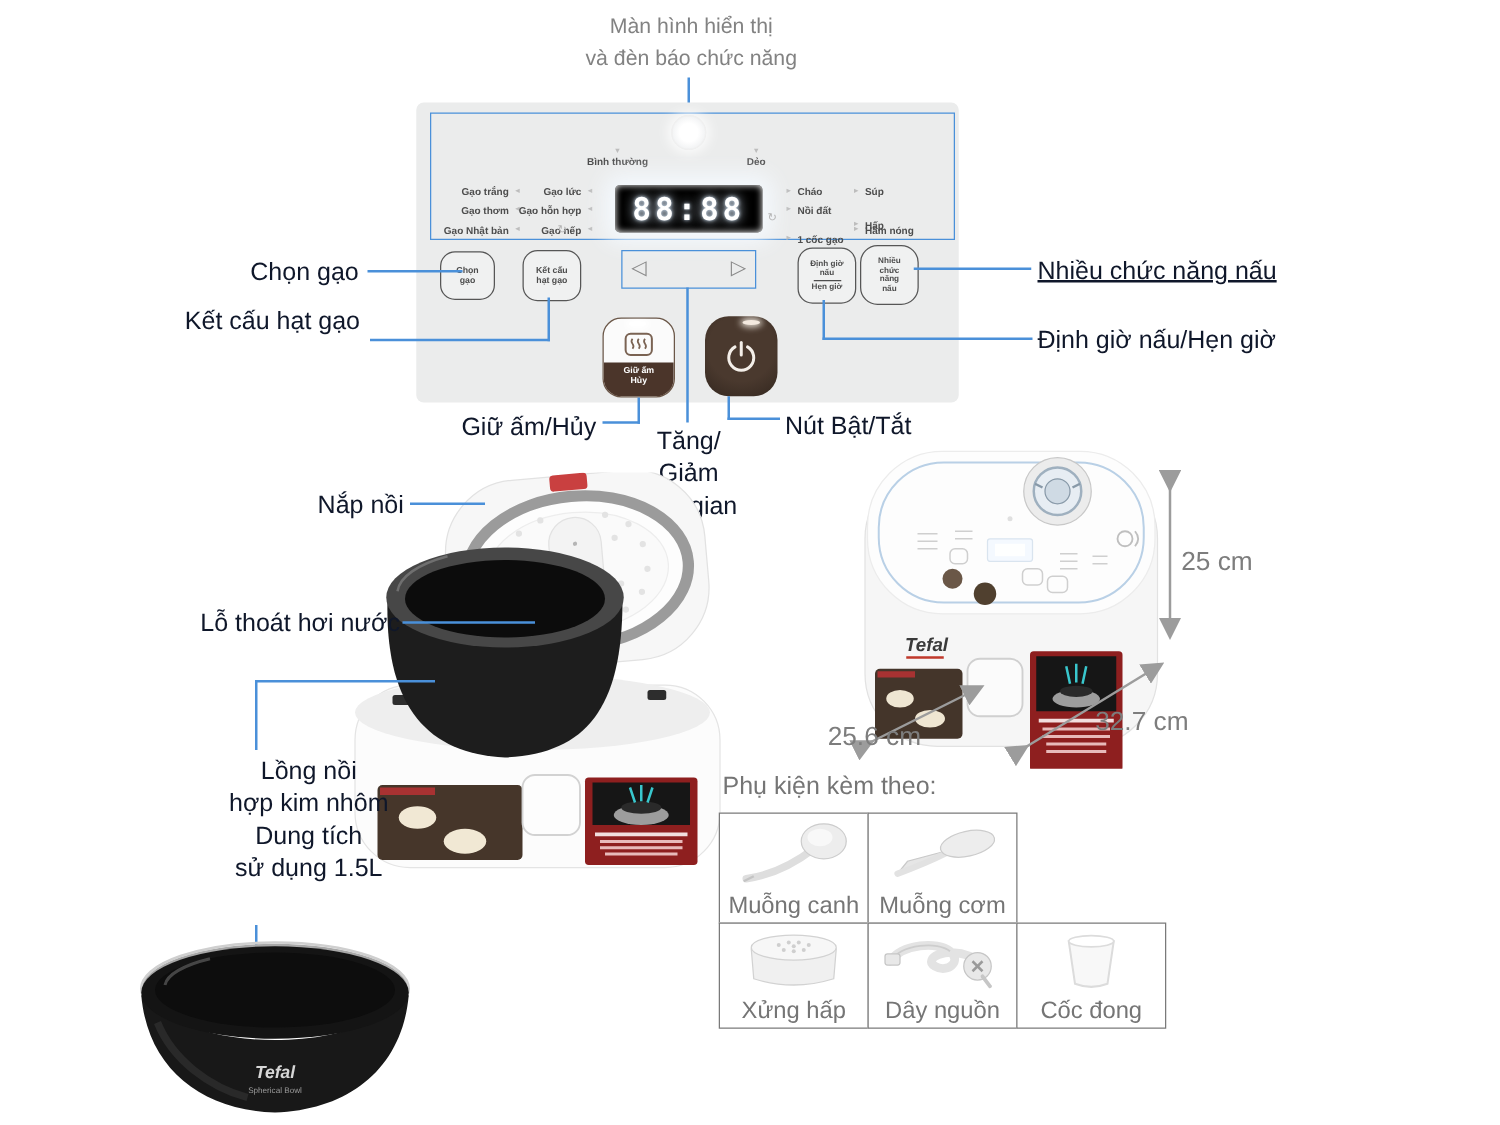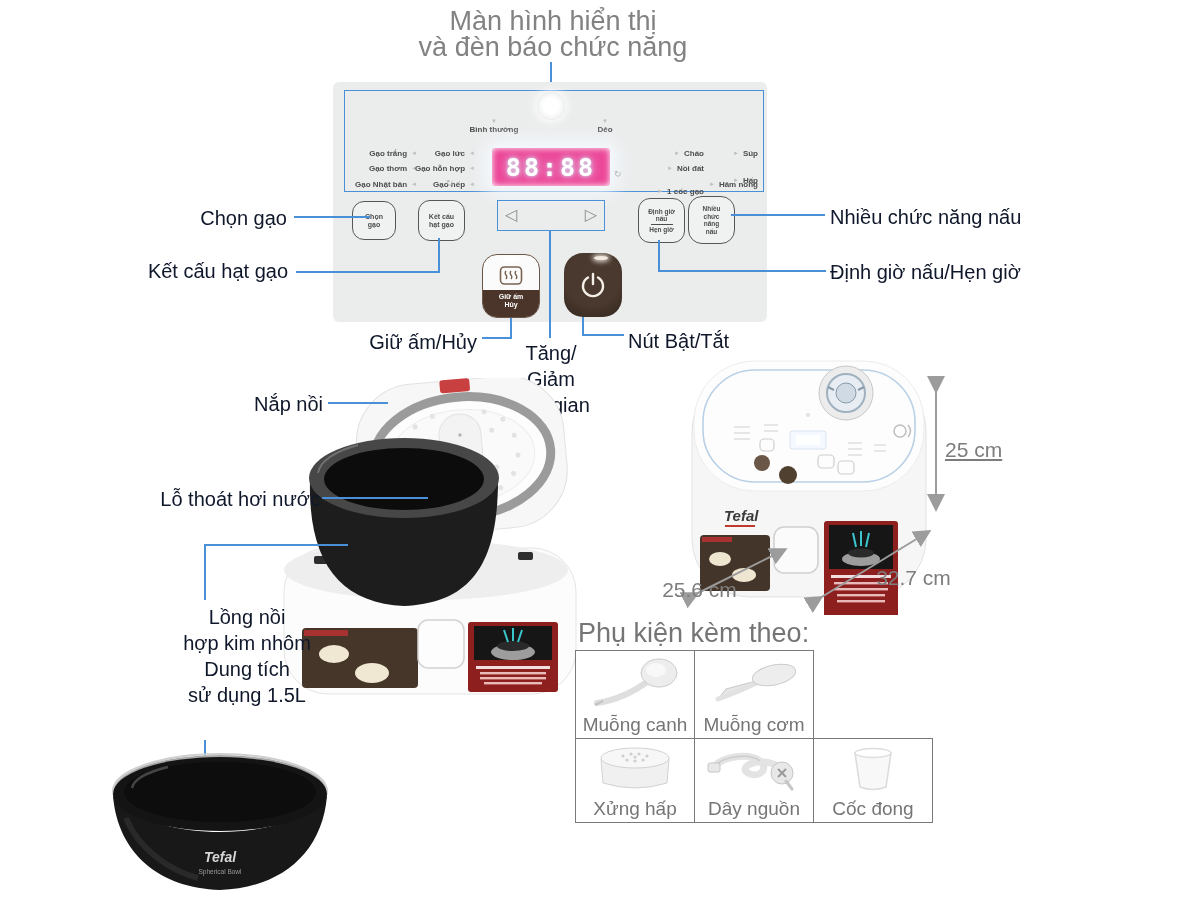--- a/index.html
+++ b/index.html
@@ -15,24 +15,24 @@
   .lnh{height:2px;} .lnv{width:2px;}
   
   #panel{position:absolute;left:333px;top:82px;width:434px;height:240px;background:#ebecec;border-radius:6px;}
   #disp-frame{position:absolute;left:11px;top:8px;width:418px;height:100px;border:1.5px solid #4a90d9;}
   #brand-dot{position:absolute;left:204px;top:10px;width:26px;height:26px;border-radius:50%;
      background:radial-gradient(circle,#ffffff 0 40%,#f3f4f5 70%,#ebecec 100%);
      box-shadow:0 0 10px 2px rgba(255,255,255,.95);border:1px solid #f0f0f0;}
   .pmode{position:absolute;display:flex;flex-direction:column;align-items:center;gap:1px;}
   .ptxt{font-size:8px;font-weight:bold;color:#4d4d4d;white-space:nowrap;}
   .tri{font-size:6px;color:#bdbdbd;line-height:6px;}
-  .prow{position:absolute;display:flex;align-items:center;gap:4px;height:10px;justify-content:flex-end;}
+  .prow{position:absolute;display:flex;align-items:center;gap:4px;height:10px;}
   .prow.endr{justify-content:flex-end;}
   .led{position:absolute;left:159px;top:66px;width:118px;height:38px;border-radius:4px;
-     background:#ec4899;display:flex;align-items:center;justify-content:center;
+     background:#000000;display:flex;align-items:center;justify-content:center;
      box-shadow:0 0 18px 8px rgba(244,250,255,.95), inset 0 0 6px #ffffff;}
   .led span{font-family:"DejaVu Sans Mono",monospace;font-size:25px;font-weight:bold;color:#ffffff;
      letter-spacing:3px;text-shadow:0 0 3px #cfe0f2,0 0 9px #dcebfa;}
   .mini-ic{position:absolute;font-size:9px;color:#b5b5b5;line-height:9px;}
   .pbtn{position:absolute;border:1.3px solid #565656;background:#f0f1f1;border-radius:12px;
      display:flex;flex-direction:column;align-items:center;justify-content:center;
      font-size:7px;font-weight:bold;color:#4d4d4d;line-height:8px;text-align:center;}
   .pbtn .tiny{font-size:6.5px;line-height:7.5px;}
   .rule{width:22px;border-bottom:1px solid #4d4d4d;margin:1px 0;}
   #arrows-box{position:absolute;left:164px;top:118px;width:106px;height:29px;border:1.5px solid #4a90d9;}
@@ -45,25 +45,25 @@
   #btn-keepwarm .ledspot{position:absolute;left:20px;top:2px;width:14px;height:4px;border-radius:50%;
      background:#fff;box-shadow:0 0 6px 3px rgba(255,255,255,.9);}
   
   #btn-power{position:absolute;left:231px;top:171px;width:58px;height:64px;border-radius:19px;
      background:radial-gradient(circle at 50% 40%,#4a392e 0 55%,#33271f 100%);
      display:flex;align-items:center;justify-content:center;}
   #btn-power .ledspot{position:absolute;left:30px;top:3px;width:14px;height:4px;border-radius:50%;
      background:#f3e9df;box-shadow:0 0 5px 2px rgba(255,250,240,.8);}
   
   #title{position:absolute;left:353px;top:8px;width:400px;text-align:center;
-     font-size:27px;color:#828282;line-height:26px;}
+     font-size:17px;color:#828282;line-height:26px;}
   
   .dim{position:absolute;font-size:21px;color:#7d7d7d;}
   
-  #acc-header{position:absolute;left:578px;top:618px;font-size:27px;color:#757575;}
+  #acc-header{position:absolute;left:578px;top:618px;font-size:20px;color:#757575;}
   #acc-grid{position:absolute;left:575px;top:650px;}
   .acc-row{display:flex;}
   .acc-cell{width:118px;border:1px solid #7a7a7a;background:#fff;position:relative;
      display:flex;flex-direction:column;align-items:center;justify-content:flex-end;}
   .acc-row1 .acc-cell{height:87px;}
   .acc-row2 .acc-cell{height:83px;}
   .acc-cell + .acc-cell{margin-left:-1px;}
   .acc-row2{margin-top:-1px;}
   .acc-lbl{font-size:19px;color:#757575;line-height:24px;padding-bottom:1px;white-space:nowrap;}
   .acc-ico{position:absolute;top:4px;left:50%;transform:translateX(-50%);}
@@ -187,22 +187,22 @@
     <div id="btn-power">
       <div class="ledspot"></div>
       <svg width="26" height="26" viewBox="0 0 26 26">
         <path d="M8 5.5 A10 10 0 1 0 18 5.5" fill="none" stroke="#f4efe9" stroke-width="2.4" stroke-linecap="round"></path>
         <line x1="13" y1="2" x2="13" y2="12" stroke="#f4efe9" stroke-width="2.4" stroke-linecap="round"></line>
       </svg>
     </div>
   </div>
 
   <div class="lbl r" style="left:137px;top:205px;width:150px;">Chọn gạo</div>
-  <div class="lbl r" style="left:108px;top:258px;width:180px;">Kết cấu hạt gạo</div>
-  <div class="lbl" style="left:830px;top:204px;">Nhiều chức năng nấu</div>
+  <div class="lbl r" style="left:108px;top:244px;width:180px;">Kết cấu hạt gạo</div>
+  <div class="lbl" style="left:830px;top:204px;text-decoration:underline;">Nhiều chức năng nấu</div>
   <div class="lbl" style="left:830px;top:259px;">Định giờ nấu/Hẹn giờ</div>
   <div class="lbl r" style="left:327px;top:329px;width:150px;">Giữ ấm/Hủy</div>
   <div class="lbl c" style="left:491px;top:340px;width:120px;">
     <div>Tăng/</div>
     <div>Giảm</div>
     <div>thời gian</div>
   </div>
   <div class="lbl" style="left:628px;top:328px;">Nút Bật/Tắt</div>
 
   <div class="lnh" style="left:294px;top:216px;width:76px;"></div>
@@ -343,21 +343,21 @@
   <svg class="abs" style="left:640px;top:340px;" width="420" height="290" viewBox="0 0 420 290">
     <defs>
       <marker id="ah" markerWidth="9" markerHeight="9" refX="7" refY="4.5" orient="auto">
         <path d="M0 0 L9 4.5 L0 9 Z" fill="#9c9c9c"></path>
       </marker>
     </defs>
     <line x1="296" y1="50" x2="296" y2="168" stroke="#9c9c9c" stroke-width="2" marker-start="url(#ah)" marker-end="url(#ah)"></line>
     <line x1="56" y1="254" x2="144" y2="210" stroke="#9c9c9c" stroke-width="2" marker-start="url(#ah)" marker-end="url(#ah)"></line>
     <line x1="180" y1="258" x2="288" y2="192" stroke="#9c9c9c" stroke-width="2" marker-start="url(#ah)" marker-end="url(#ah)"></line>
   </svg>
-  <div class="dim" style="left:945px;top:438px;text-decoration:underline;">25 cm</div>
+  <div class="dim" style="left:945px;top:438px;">25 cm</div>
   <div class="dim" style="left:652px;top:578px;width:95px;text-align:center;">25.6 cm</div>
   <div class="dim" style="left:866px;top:566px;width:95px;text-align:center;">32.7 cm</div>
 
   <svg class="abs" style="left:98px;top:748px;" width="244" height="150" viewBox="0 0 244 150">
     <ellipse cx="122" cy="44" rx="107" ry="37" fill="#a8a8a8"></ellipse>
     <ellipse cx="122" cy="43" rx="107" ry="37" fill="none" stroke="#cfcfcf" stroke-width="2"></ellipse>
     <path d="M15 48 C 20 106 62 140 122 142 C 182 140 224 106 229 48 C 200 76 160 84 122 84 C 84 84 44 76 15 48 Z" fill="#181818"></path>
     <path d="M15 46 a107 37 0 0 0 214 0 a107 37 0 0 0 -214 0 Z" fill="#141414"></path>
     <ellipse cx="122" cy="44" rx="96" ry="30" fill="#0d0d0d"></ellipse>
     <path d="M34 40 a95 29 0 0 1 36 -21" fill="none" stroke="#5e5e5e" stroke-width="2.4" opacity=".7"></path>

